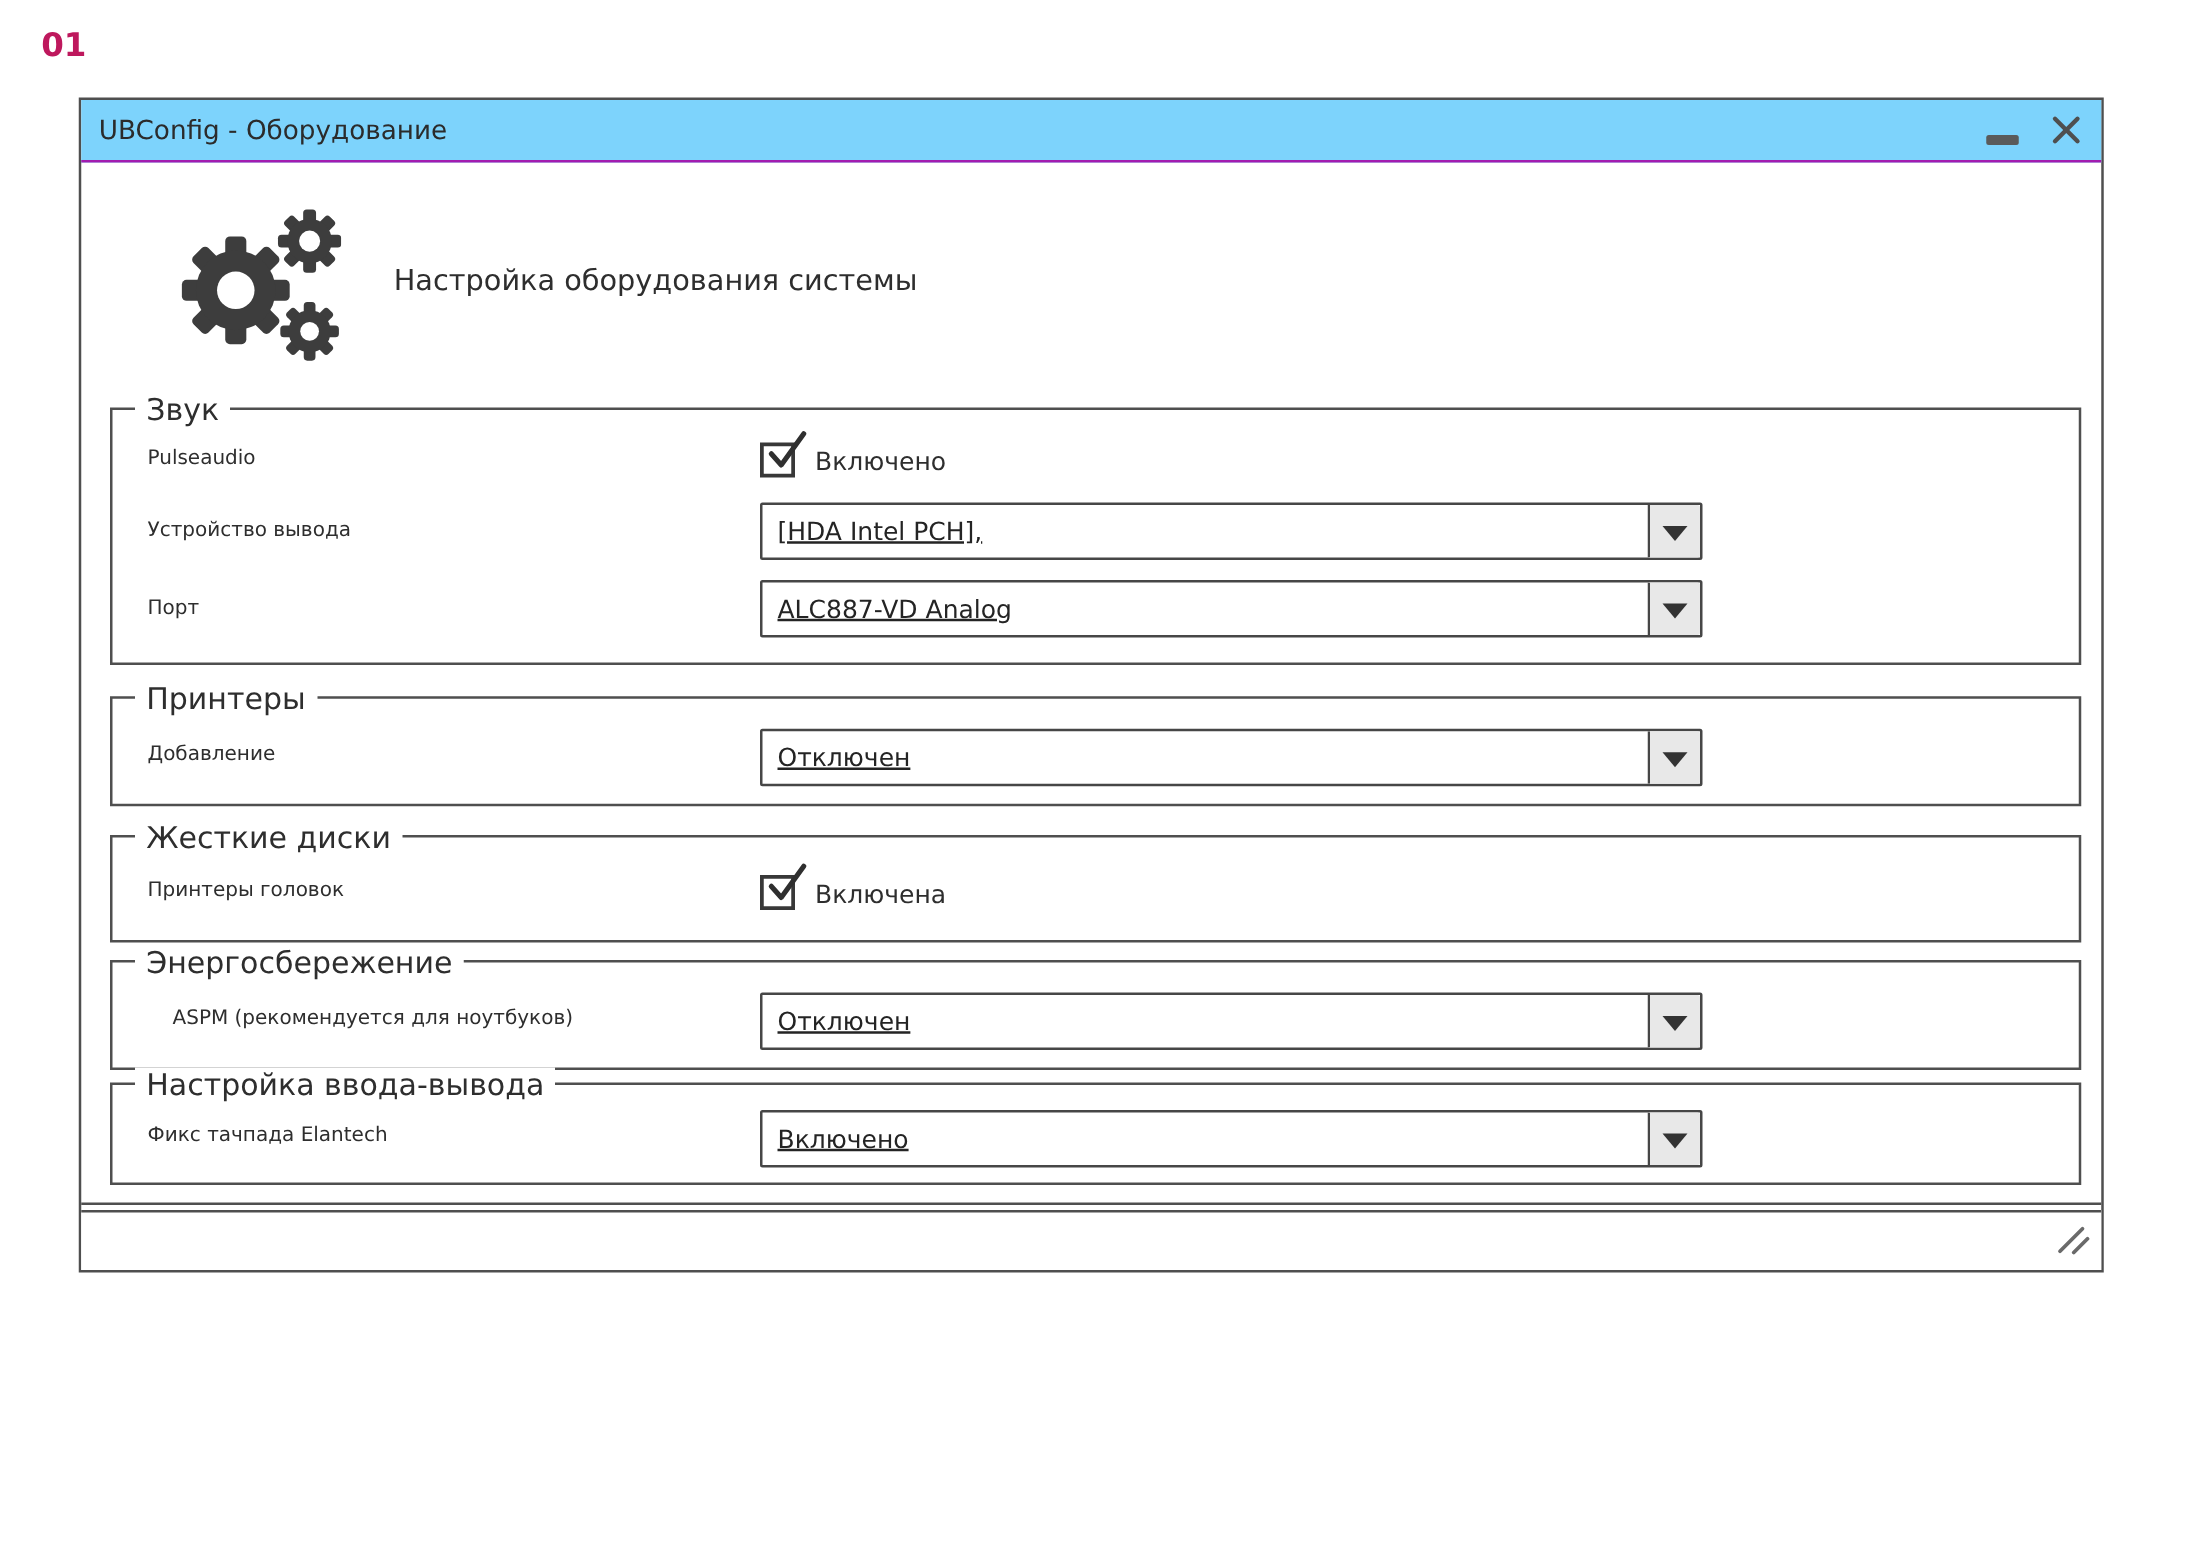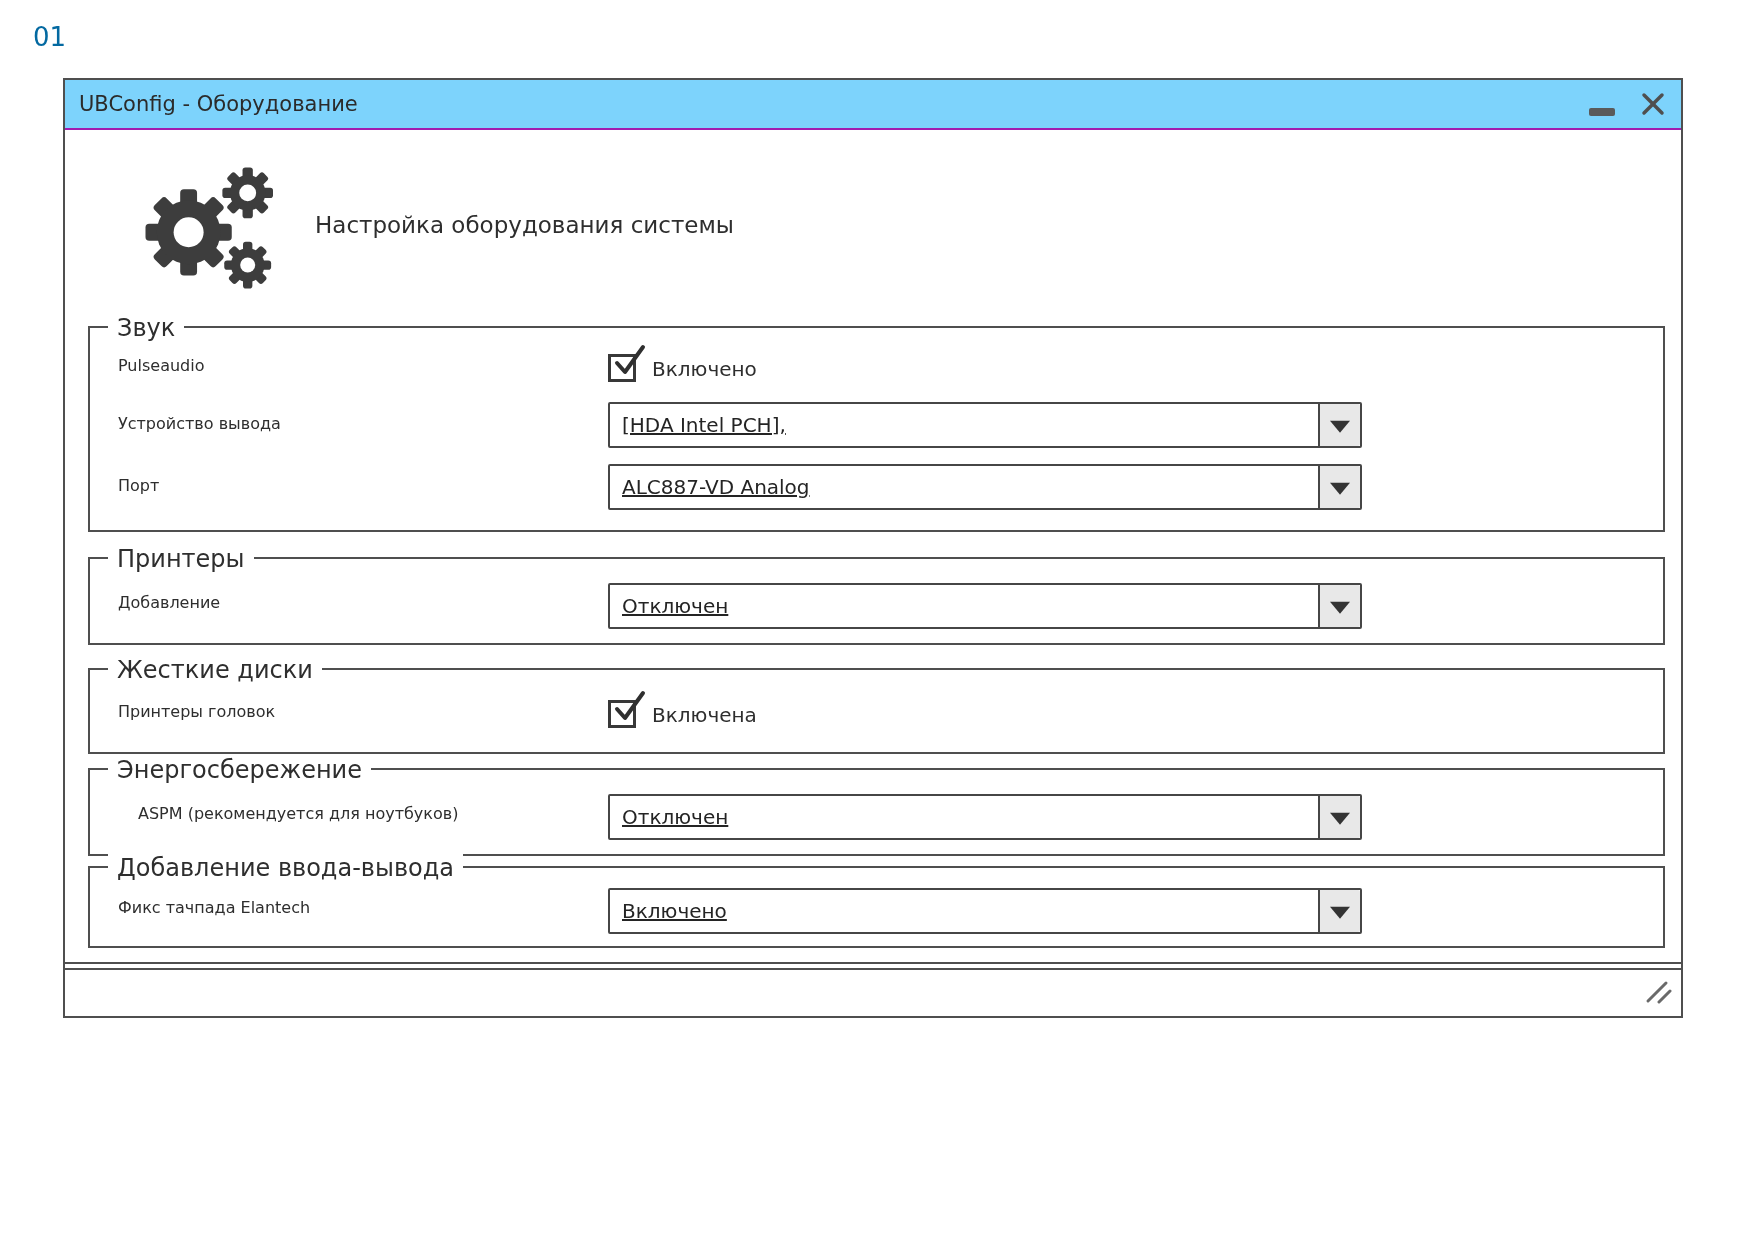--- a/index.html
+++ b/index.html
@@ -1,19 +1,19 @@
 <!DOCTYPE html>
 <html><head>
 <meta charset="utf-8">
 <style>
   html,body{margin:0;padding:0;background:#ffffff;}
   body{font-family:"DejaVu Sans","Liberation Sans",sans-serif;color:#2a2a2a;}
   .canvas{position:relative;width:1753px;height:1240px;background:#fff;overflow:hidden;}
 
-  .slide-number{position:absolute;left:33px;top:22px;font-size:26px;font-weight:normal;color:#0369a1;}
+  .slide-number{position:absolute;left:33px;top:22px;font-size:26px;font-weight:bold;color:#be185d;}
 
   .window{position:absolute;left:63px;top:78px;width:1620px;height:940px;
           border:2px solid #4f4f4f;background:#fff;box-sizing:border-box;}
 
   .titlebar{position:absolute;left:0;top:0;right:0;height:48px;border-bottom:2px solid #a21caf;
             background:#7dd3fc;}
   .title-text{position:absolute;left:14px;top:0;line-height:48px;font-size:21px;color:#2b2b2b;white-space:nowrap;}
   .btn-min{position:absolute;right:66px;top:28px;width:26px;height:8px;background:#5a5a5a;border-radius:2px;cursor:pointer;}
   .btn-close{position:absolute;right:16px;top:12px;width:24px;height:24px;cursor:pointer;}
 
@@ -164,21 +164,21 @@
       <div class="row-label" style="top:34px;margin-left:20px;">ASPM (рекомендуется для ноутбуков)</div>
       <div class="combo" style="top:24px;">
         <span class="combo-value">Отключен</span>
         <span class="combo-btn">
             <span class="combo-arrow"></span>
           </span>
       </div>
     </div>
 
     <div class="group g-io">
-      <div class="legend">Добавление ввода-вывода</div>
+      <div class="legend">Настройка ввода-вывода</div>
       <div class="row-label" style="top:30px;">Фикс тачпада Elantech</div>
       <div class="combo" style="top:20px;">
         <span class="combo-value">Включено</span>
         <span class="combo-btn">
             <span class="combo-arrow"></span>
           </span>
       </div>
     </div>
 
     <div class="content-divider"></div>

